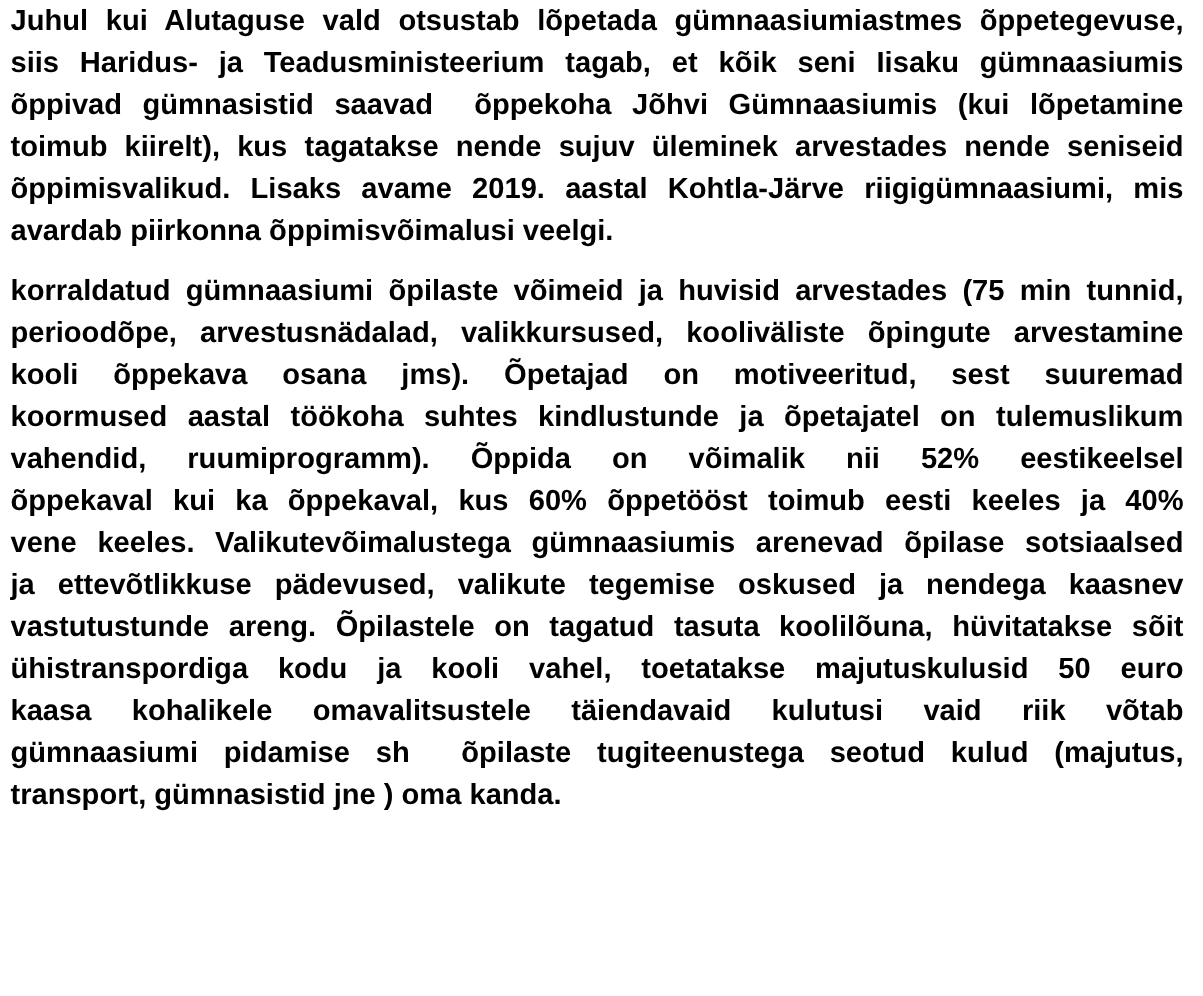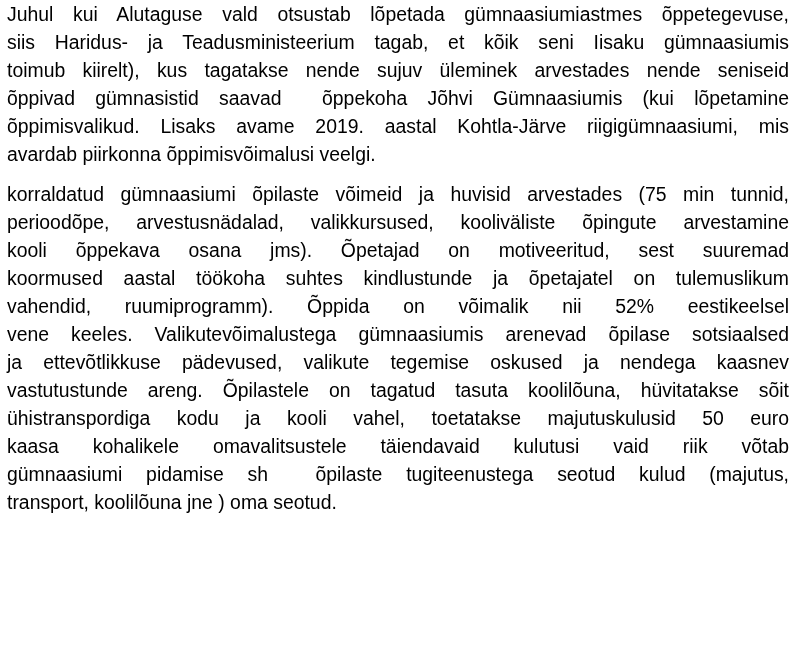--- a/index.html
+++ b/index.html
@@ -13,20 +13,21 @@
     color: #000000;
     font-family: "Liberation Sans", sans-serif;
     overflow: hidden;
   }
   .page {
     box-sizing: border-box;
     width: 802px;
     height: 664px;
     padding: 0 13px 0 7px;
     overflow: hidden;
+    font-weight: bold;
   }
   .para {
     margin: 0 0 12px 0;
     font-size: 19.4px;
     line-height: 28px;
   }
   .para:last-child {
     margin-bottom: 0;
   }
   .line {
@@ -39,33 +40,34 @@
   }
 </style>
 </head>
 <body style="background: rgb(255, 255, 255);">
 
 <div class="page">
   <div id="document-body" style="color: rgb(0, 0, 0);">
       <div class="para">
         <div class="line">Juhul kui Alutaguse vald otsustab lõpetada gümnaasiumiastmes õppetegevuse,</div>
         <div class="line">siis Haridus- ja Teadusministeerium tagab, et kõik seni Iisaku gümnaasiumis</div>
+        <div class="line">õppivad gümnasistid saavad&nbsp; õppekoha Jõhvi Gümnaasiumis (kui lõpetamine</div>
         <div class="line">toimub kiirelt), kus tagatakse nende sujuv üleminek arvestades nende seniseid</div>
-        <div class="line">õppivad gümnasistid saavad&nbsp; õppekoha Jõhvi Gümnaasiumis (kui lõpetamine</div>
         <div class="line">õppimisvalikud. Lisaks avame 2019. aastal Kohtla-Järve riigigümnaasiumi, mis</div>
         <div class="line last">avardab piirkonna õppimisvõimalusi veelgi.</div>
       </div>
       <div class="para">
         <div class="line">korraldatud gümnaasiumi õpilaste võimeid ja huvisid arvestades (75 min tunnid,</div>
         <div class="line">perioodõpe, arvestusnädalad, valikkursused, kooliväliste õpingute arvestamine</div>
         <div class="line">kooli õppekava osana jms). Õpetajad on motiveeritud, sest suuremad</div>
         <div class="line">koormused aastal töökoha suhtes kindlustunde ja õpetajatel on tulemuslikum</div>
         <div class="line">vahendid, ruumiprogramm). Õppida on võimalik nii 52% eestikeelsel</div>
+        <div class="line">õppekaval kui ka õppekaval, kus 60% õppetööst toimub eesti keeles ja 40%</div>
         <div class="line">vene keeles. Valikutevõimalustega gümnaasiumis arenevad õpilase sotsiaalsed</div>
         <div class="line">ja ettevõtlikkuse pädevused, valikute tegemise oskused ja nendega kaasnev</div>
         <div class="line">vastutustunde areng. Õpilastele on tagatud tasuta koolilõuna, hüvitatakse sõit</div>
         <div class="line">ühistranspordiga kodu ja kooli vahel, toetatakse majutuskulusid 50 euro</div>
         <div class="line">kaasa kohalikele omavalitsustele täiendavaid kulutusi vaid riik võtab</div>
         <div class="line">gümnaasiumi pidamise sh&nbsp; õpilaste tugiteenustega seotud kulud (majutus,</div>
-        <div class="line last">transport, koolilõuna jne ) oma seotud.</div>
+        <div class="line last">transport, gümnasistid jne ) oma kanda.</div>
       </div>
     </div>
 </div>
 
 </body></html>

